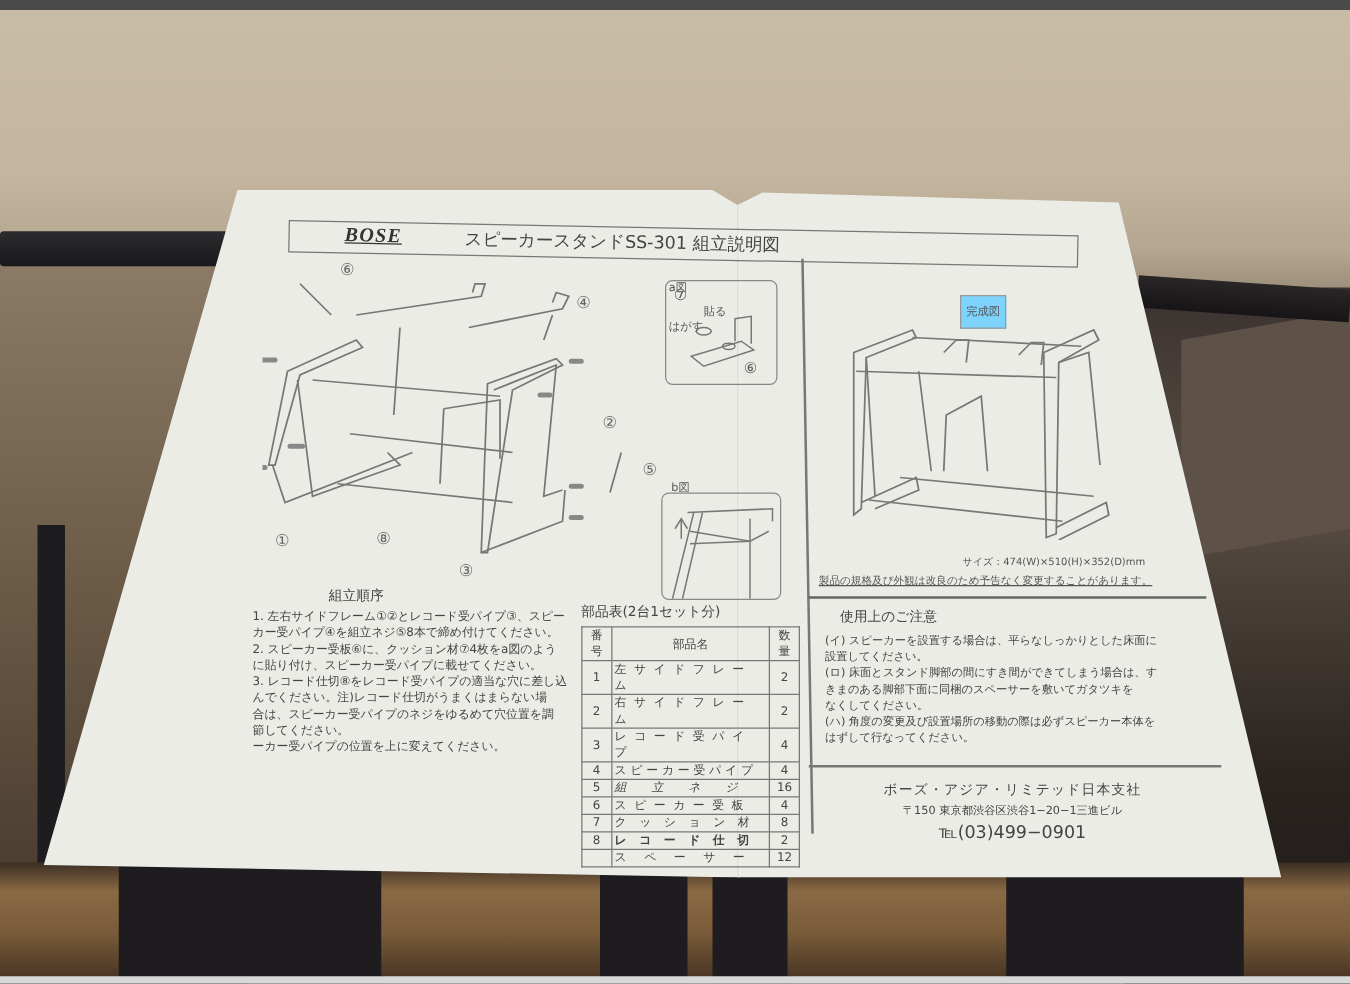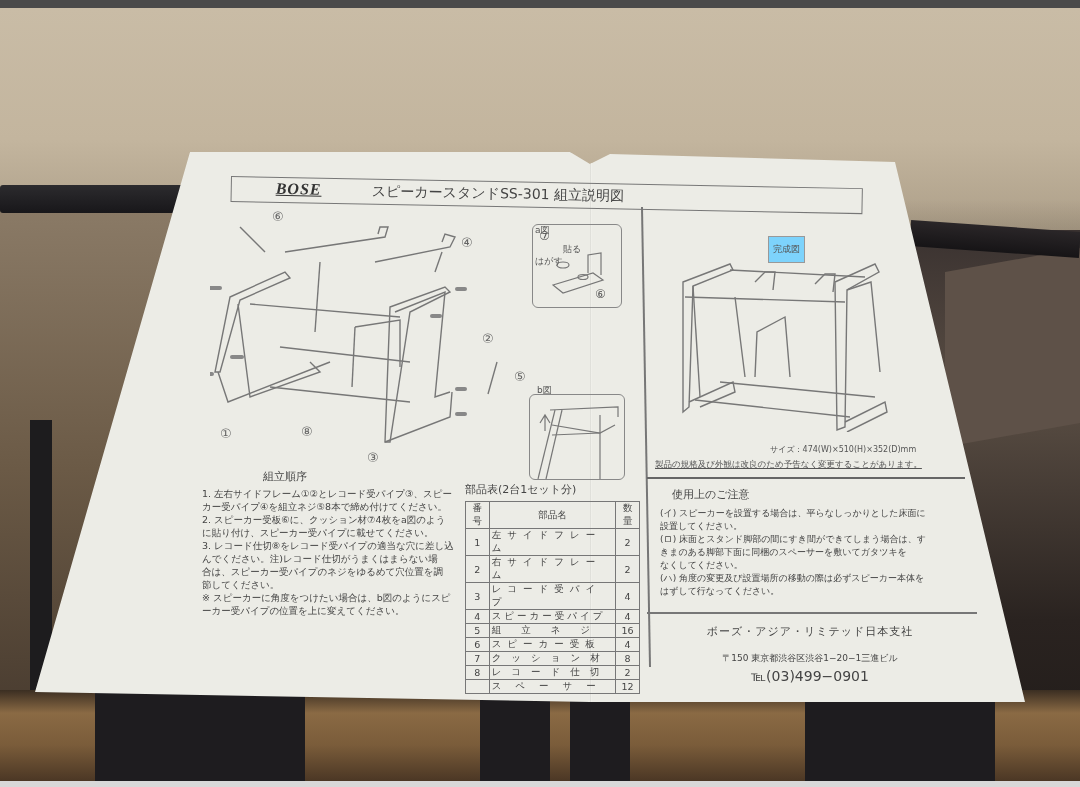--- a/index.html
+++ b/index.html
@@ -49,21 +49,21 @@
   .complete{position:absolute;left:733px;top:84px;border:1px solid #999;padding:6px 4px;font-size:9px;color:#555;background:#7dd3fc;}
   .size{position:absolute;left:735px;top:292px;font-size:8px;color:#555;white-space:nowrap;}
   .note{position:absolute;left:620px;top:307px;font-size:8.5px;color:#555;white-space:nowrap;text-decoration:underline;}
 
   .caution{position:absolute;left:625px;top:336px;width:310px;font-size:9px;line-height:13px;color:#444;}
   .caution .ch{font-size:11px;margin-left:12px;margin-bottom:6px;font-family:Liberation Serif, serif;}
   .caution .ci{white-space:nowrap;}
 
   .company{position:absolute;left:650px;top:472px;width:250px;text-align:center;color:#444;}
   .company .cn{font-size:11px;letter-spacing:1px;}
-  .company .ca{font-size:9px;margin-top:13px;}
+  .company .ca{font-size:9px;margin-top:3px;}
   .company .ct{font-size:14px;margin-top:3px;text-align:center;}
 </style>
 </head>
 <body>
 
 <div class="wall"></div>
 <div class="wall-shadow"></div>
 <div class="floor-left"></div>
 <div class="floor-right"></div>
 <div class="right-panel"></div>
@@ -158,21 +158,20 @@
   <div class="steps">
     <div class="sh">組立順序</div>
     <div class="st">1. 左右サイドフレーム①②とレコード受パイプ③、スピー</div>
     <div class="st">    カー受パイプ④を組立ネジ⑤8本で締め付けてください。</div>
     <div class="st">2. スピーカー受板⑥に、クッション材⑦4枚をa図のよう</div>
     <div class="st">    に貼り付け、スピーカー受パイプに載せてください。</div>
     <div class="st">3. レコード仕切⑧をレコード受パイプの適当な穴に差し込</div>
     <div class="st">    んでください。注)レコード仕切がうまくはまらない場</div>
     <div class="st">    合は、スピーカー受パイプのネジをゆるめて穴位置を調</div>
     <div class="st">    節してください。</div>
-    <div class="st">※ スピーカーに角度をつけたい場合は、b図のようにスピ</div>
     <div class="st">    ーカー受パイプの位置を上に変えてください。</div>
   </div>
 
   <div class="parts">
     <div class="ph">部品表(2台1セット分)</div>
     <table>
       <tbody>
           <tr>
         <th>番号</th>
         <th>部品名</th>
@@ -193,36 +192,36 @@
             <td class="nm">レコード受パイプ</td>
             <td>4</td>
           </tr>
       <tr>
             <td>4</td>
             <td class="nm" style="letter-spacing:3px;">スピーカー受パイプ</td>
             <td>4</td>
           </tr>
       <tr>
             <td>5</td>
-            <td class="nm" style="letter-spacing:20px;">組立ネジ</td>
+            <td class="nm" style="letter-spacing:20px;font-style:italic;">組立ネジ</td>
             <td>16</td>
           </tr>
       <tr>
             <td>6</td>
             <td class="nm">スピーカー受板</td>
             <td>4</td>
           </tr>
       <tr>
             <td>7</td>
             <td class="nm" style="letter-spacing:10px;">クッション材</td>
             <td>8</td>
           </tr>
       <tr>
             <td>8</td>
-            <td class="nm" style="letter-spacing:10px;">レコード仕切</td>
+            <td class="nm" style="letter-spacing:10px;font-weight:bold;">レコード仕切</td>
             <td>2</td>
           </tr>
       <tr>
             <td></td>
             <td class="nm" style="letter-spacing:14px;">スペーサー</td>
             <td>12</td>
           </tr>
     </tbody>
       </table>
   </div>

